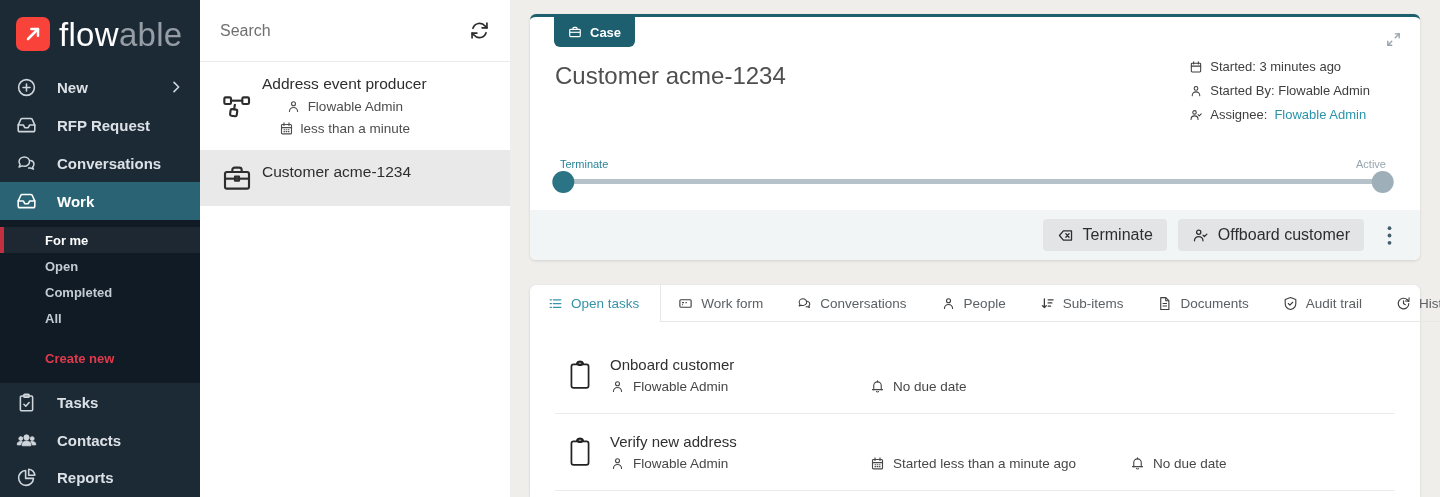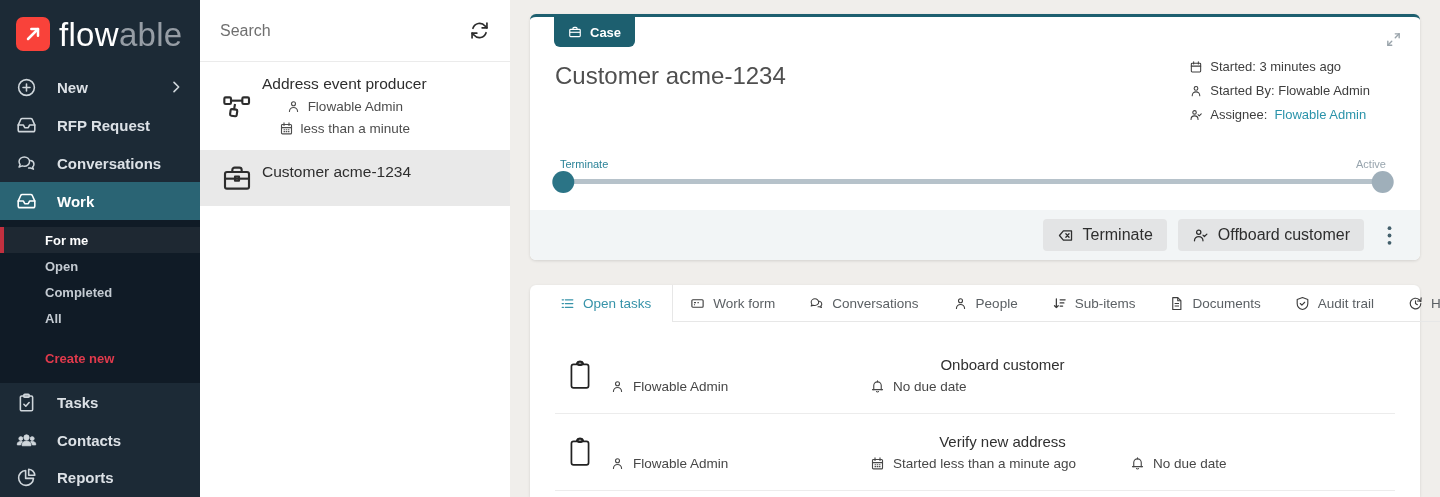--- a/index.html
+++ b/index.html
@@ -68,27 +68,27 @@
   .stage-handle { position:absolute; top:50%; width:22px; height:22px; border-radius:50%; cursor:pointer; }
   .stage-handle.current { left:0; transform:translate(-35%,-50%); background:#2b7486; }
   .stage-handle.end { right:0; transform:translate(35%,-50%); background:#9fafba; }
   .action-bar { position:absolute; left:0; right:0; bottom:0; height:50px; background:#f2f5f6; border-radius:0 0 6px 6px; display:flex; align-items:center; justify-content:flex-end; gap:11px; padding:0 22px; }
   .action-btn { display:flex; align-items:center; gap:9px; height:32px; padding:0 14px; background:#e3e4e5; border:none; border-radius:4px; font-size:16px; color:#2e2e2e; font-family:"Liberation Sans",sans-serif; cursor:pointer; }
   .action-btn svg { width:17px; height:17px; stroke:#2e2e2e; }
   .kebab-btn { background:none; border:none; padding:4px 6px; margin-left:6px; cursor:pointer; }
   .kebab-btn svg { width:5px; height:19px; fill:#44606c; }
 
   .tasks-card { margin-top:25px; flex:1; border-radius:6px 6px 0 0; display:flex; flex-direction:column; }
-  .tabs { display:flex; height:37px; align-items:stretch;padding-left:12px; }
+  .tabs { display:flex; height:37px; align-items:stretch; }
   .tab { display:flex; align-items:center; gap:8px; padding:0 17px; background:none; border:none; border-bottom:1px solid #e7e7e7; font-size:13.5px; color:#5b6064; font-family:"Liberation Sans",sans-serif; cursor:pointer; white-space:nowrap; }
   .tab svg { width:15px; height:15px; stroke:#3d3d3d; flex:0 0 15px; }
   .tab.active { color:#3793a9; border-bottom:none; border-right:1px solid #e7e7e7; padding:0 21px 0 18px; }
   .tab.active svg { stroke:#3793a9; }
   .tabs-filler { flex:1; border-bottom:1px solid #e7e7e7; }
-  .tasks-list { margin-top:15px;text-align:center; }
+  .tasks-list { margin-top:15px; }
   .task-row { display:flex; align-items:center; height:77px; margin:0 25px; border-bottom:1px solid #ececec; cursor:pointer; }
   .task-icon { width:55px; flex:0 0 55px; display:flex; align-items:center; }
   .task-icon svg { width:26px; height:30px; stroke:#222; margin-left:12px; }
   .task-body { display:flex; flex-direction:column; gap:6px; flex:1; min-width:0; }
   .task-title { font-size:15px; color:#303030; }
   .task-meta { display:flex; align-items:center; font-size:13.5px; color:#474747; }
   .task-meta .m-col { display:flex; align-items:center; gap:8px; }
   .task-meta .m-col svg { width:15px; height:15px; stroke:#474747; flex:0 0 15px; }
   .m-col.c1 { width:260px; } .m-col.c2 { width:260px; }
 </style>

